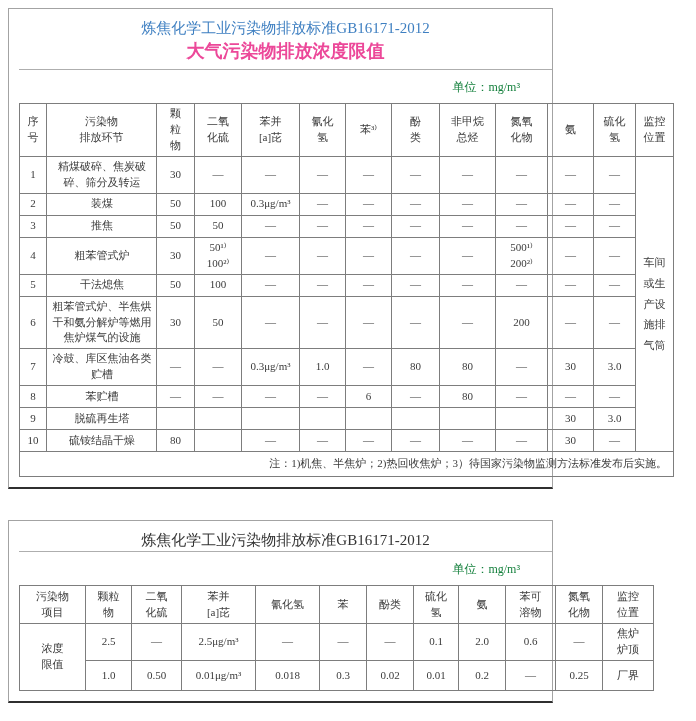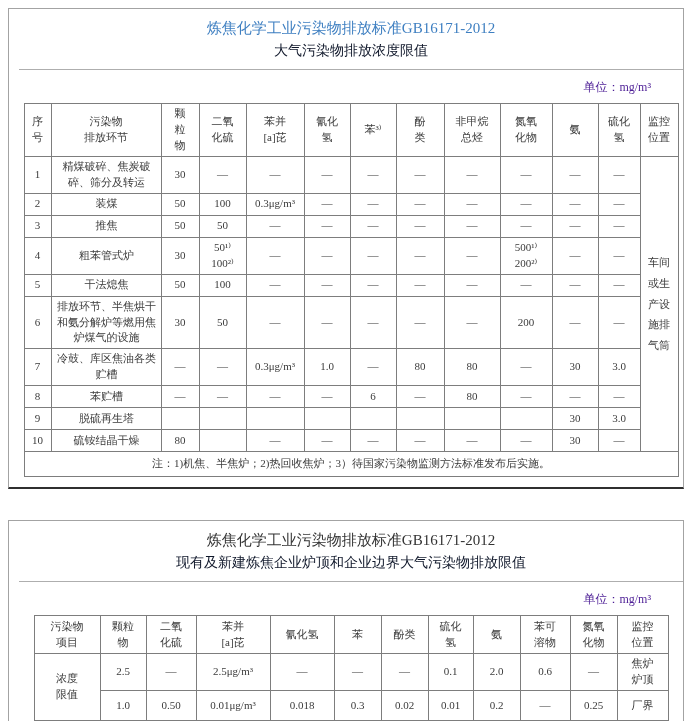--- a/index.html
+++ b/index.html
@@ -3,21 +3,21 @@
 <meta charset="utf-8">
 <style>
   * { box-sizing: border-box; margin: 0; padding: 0; }
   html,body { width: 696px; background: #ffffff; }
   body {
     font-family: "Liberation Serif", "DejaVu Serif", serif;
     color: #3b3b3b;
     padding: 8px;
   }
   .box {
-    width: 676px;
+    width: 545px;
     background: #fff;
     border: 1px solid #a3a3a3;
     border-bottom: 2px solid #2f2f2f;
     padding-bottom: 10px;
     padding-left: 10px;
   }
   .box + .box { margin-top: 31px; }
   .title-link {
     text-align: center;
     font-size: 15px;
@@ -29,50 +29,50 @@
   .title-plain {
     text-align: center;
     font-size: 15px;
     font-weight: 400;
     color: #333;
     padding-top: 8px;
     line-height: 22px;
   }
   .subtitle {
     text-align: center;
-    font-size: 14px;
-    font-weight: 400;
-    color: #0f172a;
+    font-size: 18px;
+    font-weight: 700;
+    color: #ec4899;
     line-height: 20px;
     padding: 2px 0 8px 0;
   }
   .divider { border-top: 1px solid #aeaeae; }
   .unit {
     text-align: right;
     font-size: 12px;
-    color: #4c1d95;
+    color: #15803d;
     padding: 9px 32px 7px 0;
   }
   table {
     border-collapse: collapse;
     margin: 0 auto;
     table-layout: fixed;
   }
   td {
     border: 1px solid #7d7d7d;
     font-size: 11px;
     text-align: center;
     vertical-align: middle;
     white-space: pre-line;
     line-height: 1.45;
     padding: 2px 2px;
     color: #3b3b3b;
   }
   td.stage { text-align: center; padding-left: 5px; padding-right: 4px; }
-  td.note { text-align: center; padding: 4px 6px; height: 22px; }
+  td.note { text-align: right; padding: 4px 6px; height: 22px; }
   td.monitor { line-height: 1.9; font-family: Liberation Serif, serif; }
   tr.rowline td { height: 22px; }
   .t1 { width: 654px; }
   .t2 { width: 634px; }
   .t2 td { height: 30px; }
   .t2 tr.head td { height: 38px; }
 </style>
 </head>
 <body>
 
@@ -200,21 +200,21 @@
         <td>—</td>
         <td>—</td>
         <td>—</td>
         <td>—</td>
         <td>—</td>
         <td>—</td>
         <td>—</td>
       </tr>
       <tr>
         <td>6</td>
-        <td class="stage">排放环节、半焦烘干和氨分解炉等燃用焦炉煤气的设施</td>
+        <td class="stage">粗苯管式炉、半焦烘干和氨分解炉等燃用焦炉煤气的设施</td>
         <td>30</td>
         <td>50</td>
         <td>—</td>
         <td>—</td>
         <td>—</td>
         <td>—</td>
         <td>—</td>
         <td>200</td>
         <td>—</td>
         <td>—</td>
@@ -277,21 +277,20 @@
       </tr>
       <tr>
         <td class="note" colspan="13">注：1)机焦、半焦炉；2)热回收焦炉；3）待国家污染物监测方法标准发布后实施。</td>
       </tr>
     </tbody>
       </table>
   </section>
 
   <section class="box">
     <h1 class="title-plain">炼焦化学工业污染物排放标准GB16171-2012</h1>
-    <h2 class="subtitle">现有及新建炼焦企业炉顶和企业边界大气污染物排放限值</h2>
     <div class="divider"></div>
     <div class="unit">单位：mg/m³</div>
 
     <table class="t2">
       <colgroup>
         <col style="width:66px">
           <col style="width:46px">
           <col style="width:50px">
           <col style="width:74px">
         <col style="width:64px">

